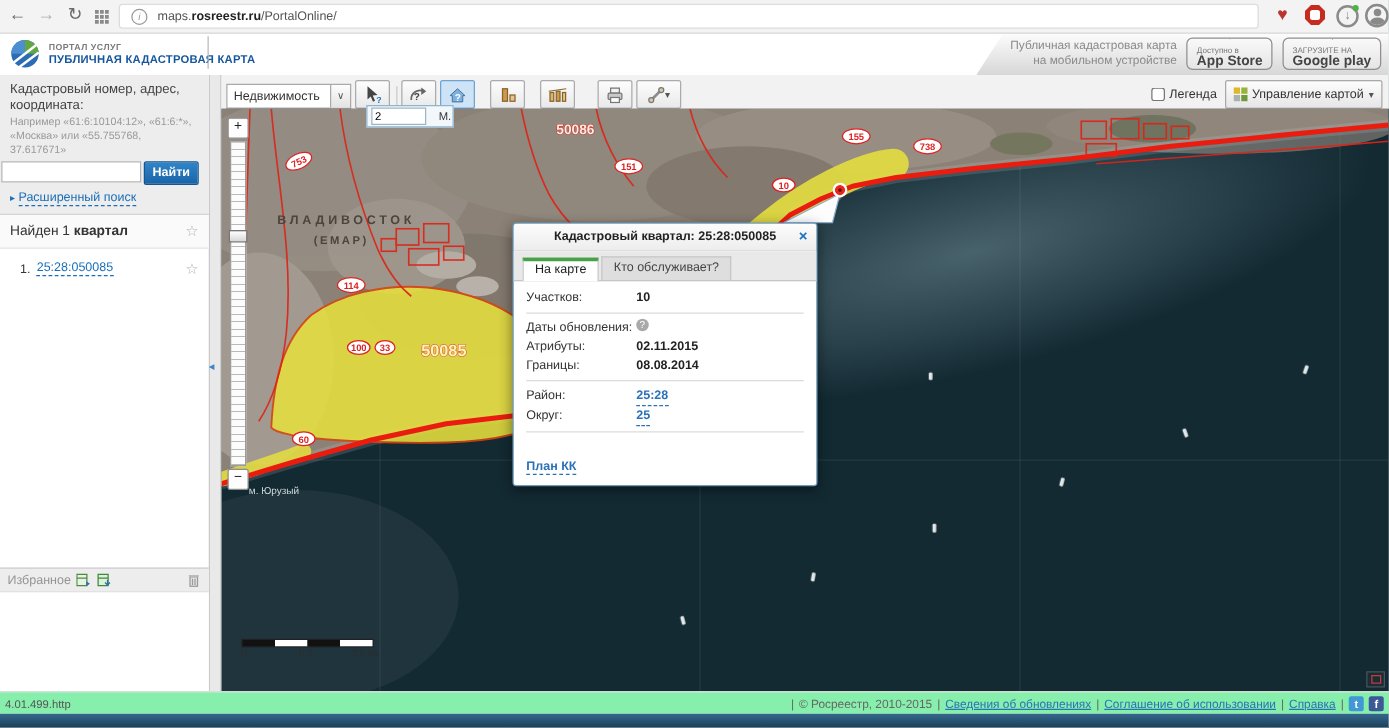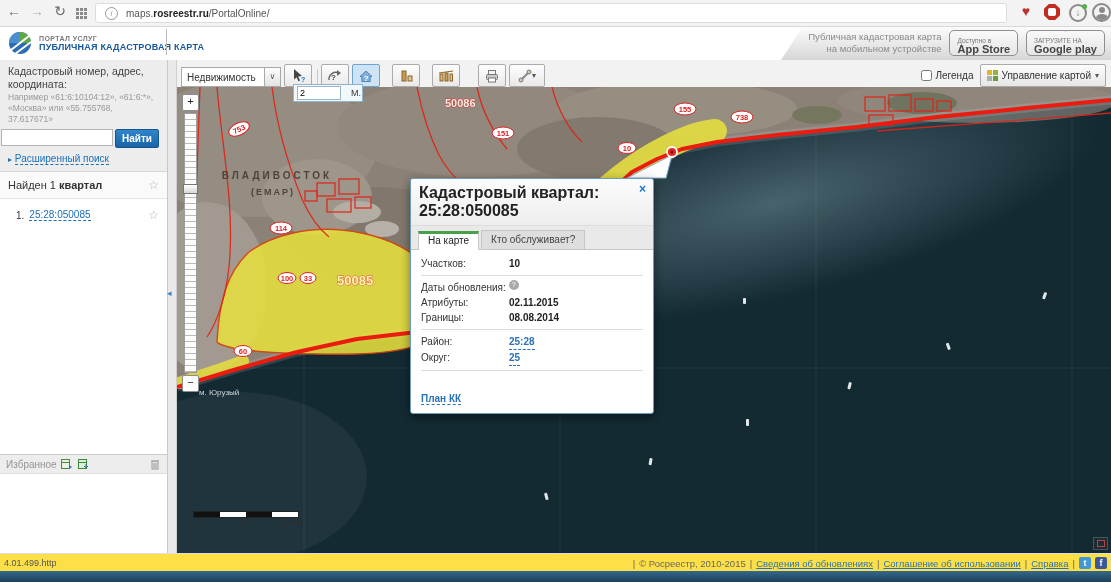--- a/index.html
+++ b/index.html
@@ -118,39 +118,39 @@
   
   .scalebar{position:absolute;left:16px;top:424px;z-index:15;}
   .sb-bar{display:flex;width:104px;height:5px;border:1px solid #222;}
   .sb-bar i{flex:1;}
   .sb-labels{position:relative;width:116px;height:10px;font-size:8px;color:#2d2d2d;}
   .sb-labels span{position:absolute;top:0;}
   
   .popup{position:absolute;left:233px;top:91px;width:242px;background:#fff;border:1px solid #6d9cbf;
     border-radius:3px;box-shadow:0 3px 10px rgba(0,0,0,.45);z-index:25;font-size:10px;}
   .popup-head{background:linear-gradient(#fcfcfc,#ededed);border-bottom:1px solid #ddd;padding:5px 8px;
-    font-weight:bold;font-size:16px;color:#222;border-radius:3px 3px 0 0;}
+    font-weight:bold;font-size:10px;color:#222;border-radius:3px 3px 0 0;text-align:center;}
   .popup-close{position:absolute;right:7px;top:3px;color:#1a74c4;font-weight:bold;font-size:12px;cursor:pointer;}
   .popup-tabs{background:#e9e9e9;padding:4px 0 0 7px;display:flex;gap:2px;border-bottom:1px solid #c6c6c6;}
   .ptab{font-size:10px;padding:3px 9px 4px;border:1px solid #c6c6c6;border-bottom:none;background:#dedede;color:#444;cursor:pointer;}
   .ptab.active{background:#fff;border-top:3px solid #4aa048;padding-top:1px;color:#222;position:relative;top:1px;}
   .popup-body{padding:6px 10px 8px;}
   .prow{display:flex;line-height:15px;}
   .prow .lab{width:88px;color:#333;}
   .prow .val{font-weight:bold;color:#222;}
   .prow .vlink{font-weight:bold;color:#2a71b8;border-bottom:1px dashed #2a71b8;cursor:pointer;}
   .psep{border-top:1px solid #dcdcdc;margin:4px 0;}
   .help-q{display:inline-block;width:10px;height:10px;background:#a9a9a9;color:#fff;border-radius:50%;
     font-size:8px;line-height:10px;text-align:center;margin-left:3px;cursor:pointer;}
   .plan-link{font-weight:bold;color:#2a71b8;border-bottom:1px dashed #2a71b8;cursor:pointer;display:inline-block;margin-top:18px;}
   .corner-btn{position:absolute;right:3px;bottom:3px;width:13px;height:11px;background:#1c2b34;border:1px solid #44565f;
     z-index:16;cursor:pointer;}
   .corner-btn::after{content:"";position:absolute;left:3px;top:2px;width:6px;height:5px;border:1px solid #b7433a;}
   
-  .page-footer{position:absolute;left:0;top:553px;width:1111px;height:18px;background:#fde047;border-top:1px solid #ddd;
+  .page-footer{position:absolute;left:0;top:553px;width:1111px;height:18px;background:#86efac;border-top:1px solid #ddd;
     box-sizing:border-box;z-index:50;}
   .ver{position:absolute;left:4px;top:4px;font-size:9px;color:#555;}
   .foot-right{position:absolute;right:4px;top:3px;font-size:9.5px;color:#666;display:flex;align-items:center;gap:4px;}
   .foot-right a{color:#2a71b8;text-decoration:underline;cursor:pointer;}
   .soc{width:12px;height:12px;border-radius:2px;display:inline-block;color:#fff;font-size:9px;font-weight:bold;
     text-align:center;line-height:12px;cursor:pointer;}
   .soc.tw{background:#4099d4;}
   .soc.fb{background:#3b5998;}
   .bottom-bar{position:absolute;left:0;top:571px;width:1111px;height:11px;
     background:linear-gradient(#35688e,#1c4058);z-index:50;}

